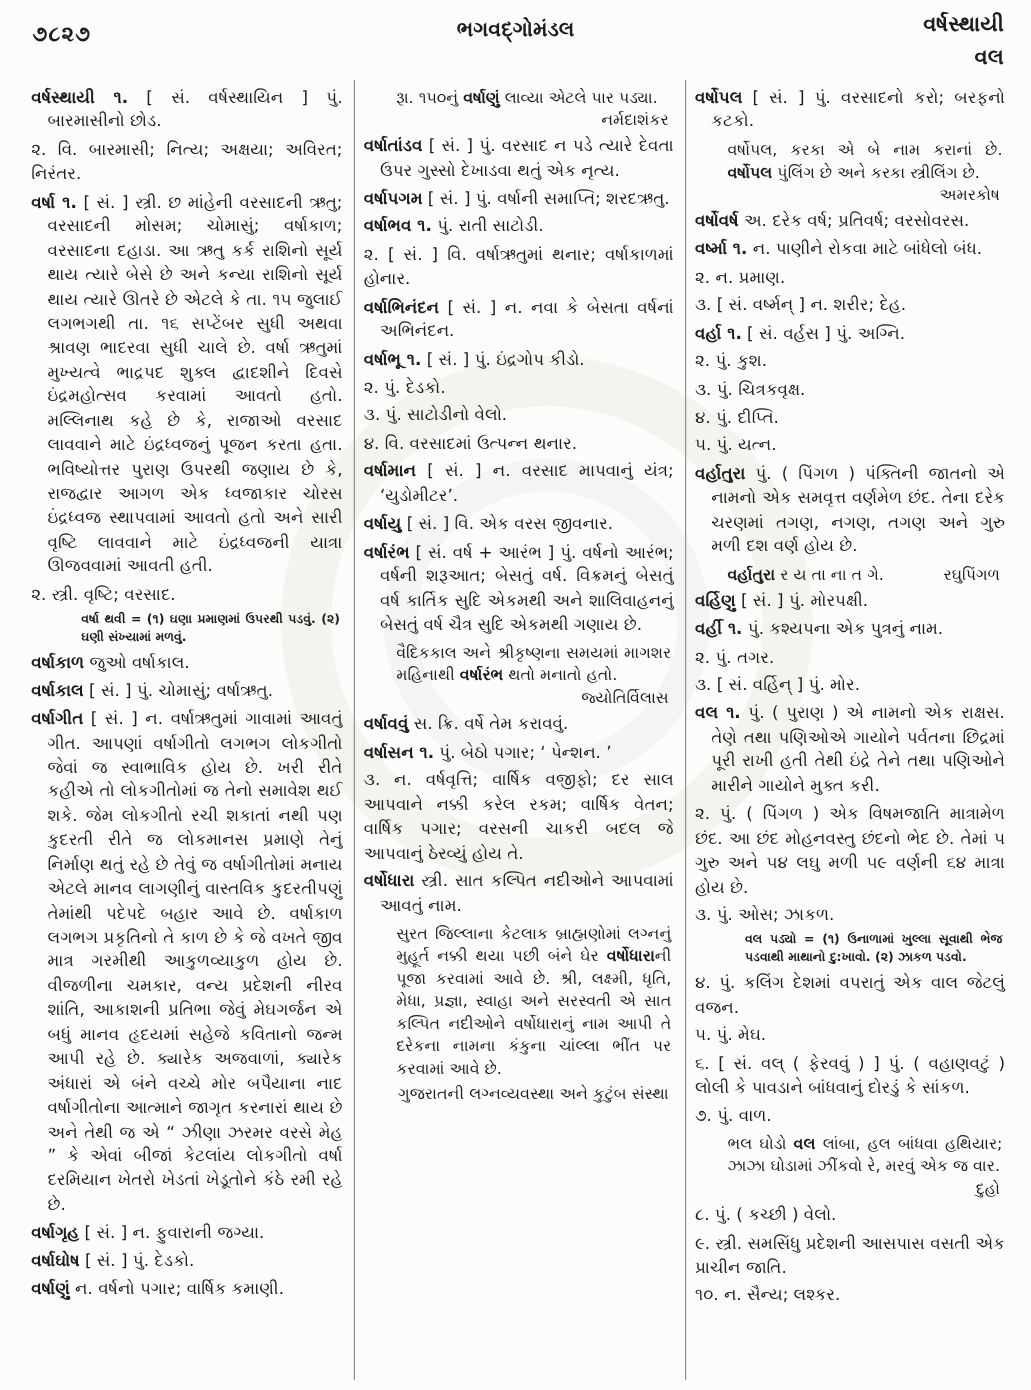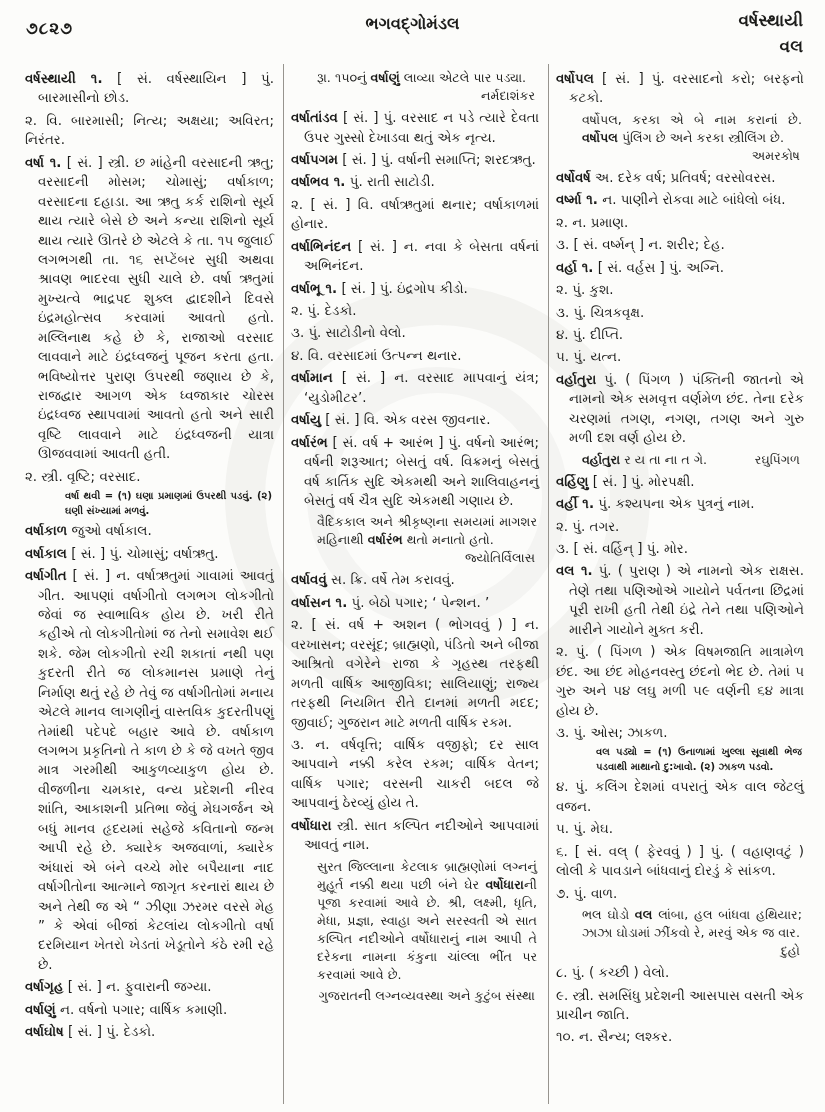--- a/index.html
+++ b/index.html
@@ -57,41 +57,40 @@
       <div class="col">
         <p class="blk entry"><span class="bold">વર્ષસ્થાયી ૧.</span><span> [ સં. વર્ષસ્થાયિન ] પું. બારમાસીનો છોડ.</span></p>
         <p class="blk sense"><span>૨. વિ. બારમાસી; નિત્ય; અક્ષયા; અવિરત; નિરંતર.</span></p>
         <p class="blk entry"><span class="bold">વર્ષા ૧.</span><span> [ સં. ] સ્ત્રી. છ માંહેની વરસાદની ઋતુ; વરસાદની મોસમ; ચોમાસું; વર્ષાકાળ; વરસાદના દહાડા. આ ઋતુ કર્ક રાશિનો સૂર્ય થાય ત્યારે બેસે છે અને કન્યા રાશિનો સૂર્ય થાય ત્યારે ઊતરે છે એટલે કે તા. ૧૫ જુલાઈ લગભગથી તા. ૧૬ સપ્ટેંબર સુધી અથવા શ્રાવણ ભાદરવા સુધી ચાલે છે. વર્ષા ઋતુમાં મુખ્યત્વે ભાદ્રપદ શુક્લ દ્વાદશીને દિવસે ઇંદ્રમહોત્સવ કરવામાં આવતો હતો. મલ્લિનાથ કહે છે કે, રાજાઓ વરસાદ લાવવાને માટે ઇંદ્રધ્વજનું પૂજન કરતા હતા. ભવિષ્યોત્તર પુરાણ ઉપરથી જણાય છે કે, રાજદ્વાર આગળ એક ધ્વજાકાર ચોરસ ઇંદ્રધ્વજ સ્થાપવામાં આવતો હતો અને સારી વૃષ્ટિ લાવવાને માટે ઇંદ્રધ્વજની યાત્રા ઊજવવામાં આવતી હતી.</span></p>
         <p class="blk sense"><span>૨. સ્ત્રી. વૃષ્ટિ; વરસાદ.</span></p>
         <p class="blk idiom"><span>વર્ષા થવી = (૧) ઘણા પ્રમાણમાં ઉપરથી પડવું. (૨) ઘણી સંખ્યામાં મળવું.</span></p>
         <p class="blk entry"><span class="bold">વર્ષાકાળ</span><span> જુઓ વર્ષાકાલ.</span></p>
         <p class="blk entry"><span class="bold">વર્ષાકાલ</span><span> [ સં. ] પું. ચોમાસું; વર્ષાઋતુ.</span></p>
         <p class="blk entry"><span class="bold">વર્ષાગીત</span><span> [ સં. ] ન. વર્ષાઋતુમાં ગાવામાં આવતું ગીત. આપણાં વર્ષાગીતો લગભગ લોકગીતો જેવાં જ સ્વાભાવિક હોય છે. ખરી રીતે કહીએ તો લોકગીતોમાં જ તેનો સમાવેશ થઈ શકે. જેમ લોકગીતો રચી શકાતાં નથી પણ કુદરતી રીતે જ લોકમાનસ પ્રમાણે તેનું નિર્માણ થતું રહે છે તેવું જ વર્ષાગીતોમાં મનાય એટલે માનવ લાગણીનું વાસ્તવિક કુદરતીપણું તેમાંથી પદેપદે બહાર આવે છે. વર્ષાકાળ લગભગ પ્રકૃતિનો તે કાળ છે કે જે વખતે જીવ માત્ર ગરમીથી આકુળવ્યાકુળ હોય છે. વીજળીના ચમકાર, વન્ય પ્રદેશની નીરવ શાંતિ, આકાશની પ્રતિભા જેવું મેઘગર્જન એ બધું માનવ હૃદયમાં સહેજે કવિતાનો જન્મ આપી રહે છે. ક્યારેક અજવાળાં, ક્યારેક અંધારાં એ બંને વચ્ચે મોર બપૈયાના નાદ વર્ષાગીતોના આત્માને જાગૃત કરનારાં થાય છે અને તેથી જ એ “ ઝીણા ઝરમર વરસે મેહ ” કે એવાં બીજાં કેટલાંય લોકગીતો વર્ષા દરમિયાન ખેતરો ખેડતાં ખેડૂતોને કંઠે રમી રહે છે.</span></p>
         <p class="blk entry"><span class="bold">વર્ષાગૃહ</span><span> [ સં. ] ન. ફુવારાની જગ્યા.</span></p>
+        <p class="blk entry"><span class="bold">વર્ષાઘોષ</span><span> [ સં. ] પું. દેડકો.</span></p>
         <p class="blk entry"><span class="bold">વર્ષાણું</span><span> ન. વર્ષનો પગાર; વાર્ષિક કમાણી.</span></p>
-        <p class="blk entry"><span class="bold">વર્ષાઘોષ</span><span> [ સં. ] પું. દેડકો.</span></p>
       </div>
       <div class="col">
         <p class="blk quote"><span>રૂા. ૧૫૦નું </span><span class="bold">વર્ષાણું</span><span> લાવ્યા એટલે પાર પડ્યા.</span><span class="attrib-name">નર્મદાશંકર</span></p>
         <p class="blk entry"><span class="bold">વર્ષાતાંડવ</span><span> [ સં. ] પું. વરસાદ ન પડે ત્યારે દેવતા ઉપર ગુસ્સો દેખાડવા થતું એક નૃત્ય.</span></p>
         <p class="blk entry"><span class="bold">વર્ષાપગમ</span><span> [ સં. ] પું. વર્ષાની સમાપ્તિ; શરદઋતુ.</span></p>
         <p class="blk entry"><span class="bold">વર્ષાભવ ૧.</span><span> પું. રાતી સાટોડી.</span></p>
         <p class="blk sense"><span>૨. [ સં. ] વિ. વર્ષાઋતુમાં થનાર; વર્ષાકાળમાં હોનાર.</span></p>
         <p class="blk entry"><span class="bold">વર્ષાભિનંદન</span><span> [ સં. ] ન. નવા કે બેસતા વર્ષનાં અભિનંદન.</span></p>
         <p class="blk entry"><span class="bold">વર્ષાભૂ ૧.</span><span> [ સં. ] પું. ઇંદ્રગોપ કીડો.</span></p>
         <p class="blk sense"><span>૨. પું. દેડકો.</span></p>
         <p class="blk sense"><span>૩. પું. સાટોડીનો વેલો.</span></p>
         <p class="blk sense"><span>૪. વિ. વરસાદમાં ઉત્પન્ન થનાર.</span></p>
         <p class="blk entry"><span class="bold">વર્ષામાન</span><span> [ સં. ] ન. વરસાદ માપવાનું યંત્ર; ‘યુડોમીટર’.</span></p>
         <p class="blk entry"><span class="bold">વર્ષાયુ</span><span> [ સં. ] વિ. એક વરસ જીવનાર.</span></p>
         <p class="blk entry"><span class="bold">વર્ષારંભ</span><span> [ સં. વર્ષ + આરંભ ] પું. વર્ષનો આરંભ; વર્ષની શરૂઆત; બેસતું વર્ષ. વિક્રમનું બેસતું વર્ષ કાર્તિક સુદિ એકમથી અને શાલિવાહનનું બેસતું વર્ષ ચૈત્ર સુદિ એકમથી ગણાય છે.</span></p>
         <p class="blk quote"><span>વૈદિકકાલ અને શ્રીકૃષ્ણના સમયમાં માગશર મહિનાથી </span><span class="bold">વર્ષારંભ</span><span> થતો મનાતો હતો.</span><span class="attrib-name">જ્યોતિર્વિલાસ</span></p>
         <p class="blk entry"><span class="bold">વર્ષાવવું</span><span> સ. ક્રિ. વર્ષે તેમ કરાવવું.</span></p>
         <p class="blk entry"><span class="bold">વર્ષાસન ૧.</span><span> પું. બેઠો પગાર; ‘ પેન્શન. ’</span></p>
-        <p class="blk sense"><span>૨. [ સં. વર્ષ + અશન ( ભોગવવું ) ] ન. વરખાસન; વરસૂંદ; બ્રાહ્મણો, પંડિતો અને બીજા આશ્રિતો વગેરેને રાજા કે ગૃહસ્થ તરફથી મળતી વાર્ષિક આજીવિકા; સાલિયાણું; રાજ્ય તરફથી નિયમિત રીતે દાનમાં મળતી મદદ; જીવાઈ; ગુજરાન માટે મળતી વાર્ષિક રકમ.</span></p>
         <p class="blk sense"><span>૩. ન. વર્ષવૃત્તિ; વાર્ષિક વજીફો; દર સાલ આપવાને નક્કી કરેલ રકમ; વાર્ષિક વેતન; વાર્ષિક પગાર; વરસની ચાકરી બદલ જે આપવાનું ઠેરવ્યું હોય તે.</span></p>
         <p class="blk entry"><span class="bold">વર્ષોધારા</span><span> સ્ત્રી. સાત કલ્પિત નદીઓને આપવામાં આવતું નામ.</span></p>
         <p class="blk quote"><span>સુરત જિલ્લાના કેટલાક બ્રાહ્મણોમાં લગ્નનું મુહૂર્ત નક્કી થયા પછી બંને ઘેર </span><span class="bold">વર્ષોધારા</span><span>ની પૂજા કરવામાં આવે છે. શ્રી, લક્ષ્મી, ધૃતિ, મેધા, પ્રજ્ઞા, સ્વાહા અને સરસ્વતી એ સાત કલ્પિત નદીઓને વર્ષોધારાનું નામ આપી તે દરેકના નામના કંકુના ચાંલ્લા ભીંત પર કરવામાં આવે છે.</span></p>
         <p class="blk source"><span>ગુજરાતની લગ્નવ્યવસ્થા અને કુટુંબ સંસ્થા</span></p>
       </div>
       <div class="col">
         <p class="blk entry"><span class="bold">વર્ષોપલ</span><span> [ સં. ] પું. વરસાદનો કરો; બરફનો કટકો.</span></p>
         <p class="blk quote"><span>વર્ષોપલ, કરકા એ બે નામ કરાનાં છે. </span><span class="bold">વર્ષોપલ</span><span> પુંલિંગ છે અને કરકા સ્ત્રીલિંગ છે.</span><span class="attrib-name">અમરકોષ</span></p>
         <p class="blk entry"><span class="bold">વર્ષોવર્ષ</span><span> અ. દરેક વર્ષ; પ્રતિવર્ષ; વરસોવરસ.</span></p>
         <p class="blk entry"><span class="bold">વર્ષ્મા ૧.</span><span> ન. પાણીને રોકવા માટે બાંધેલો બંધ.</span></p>

